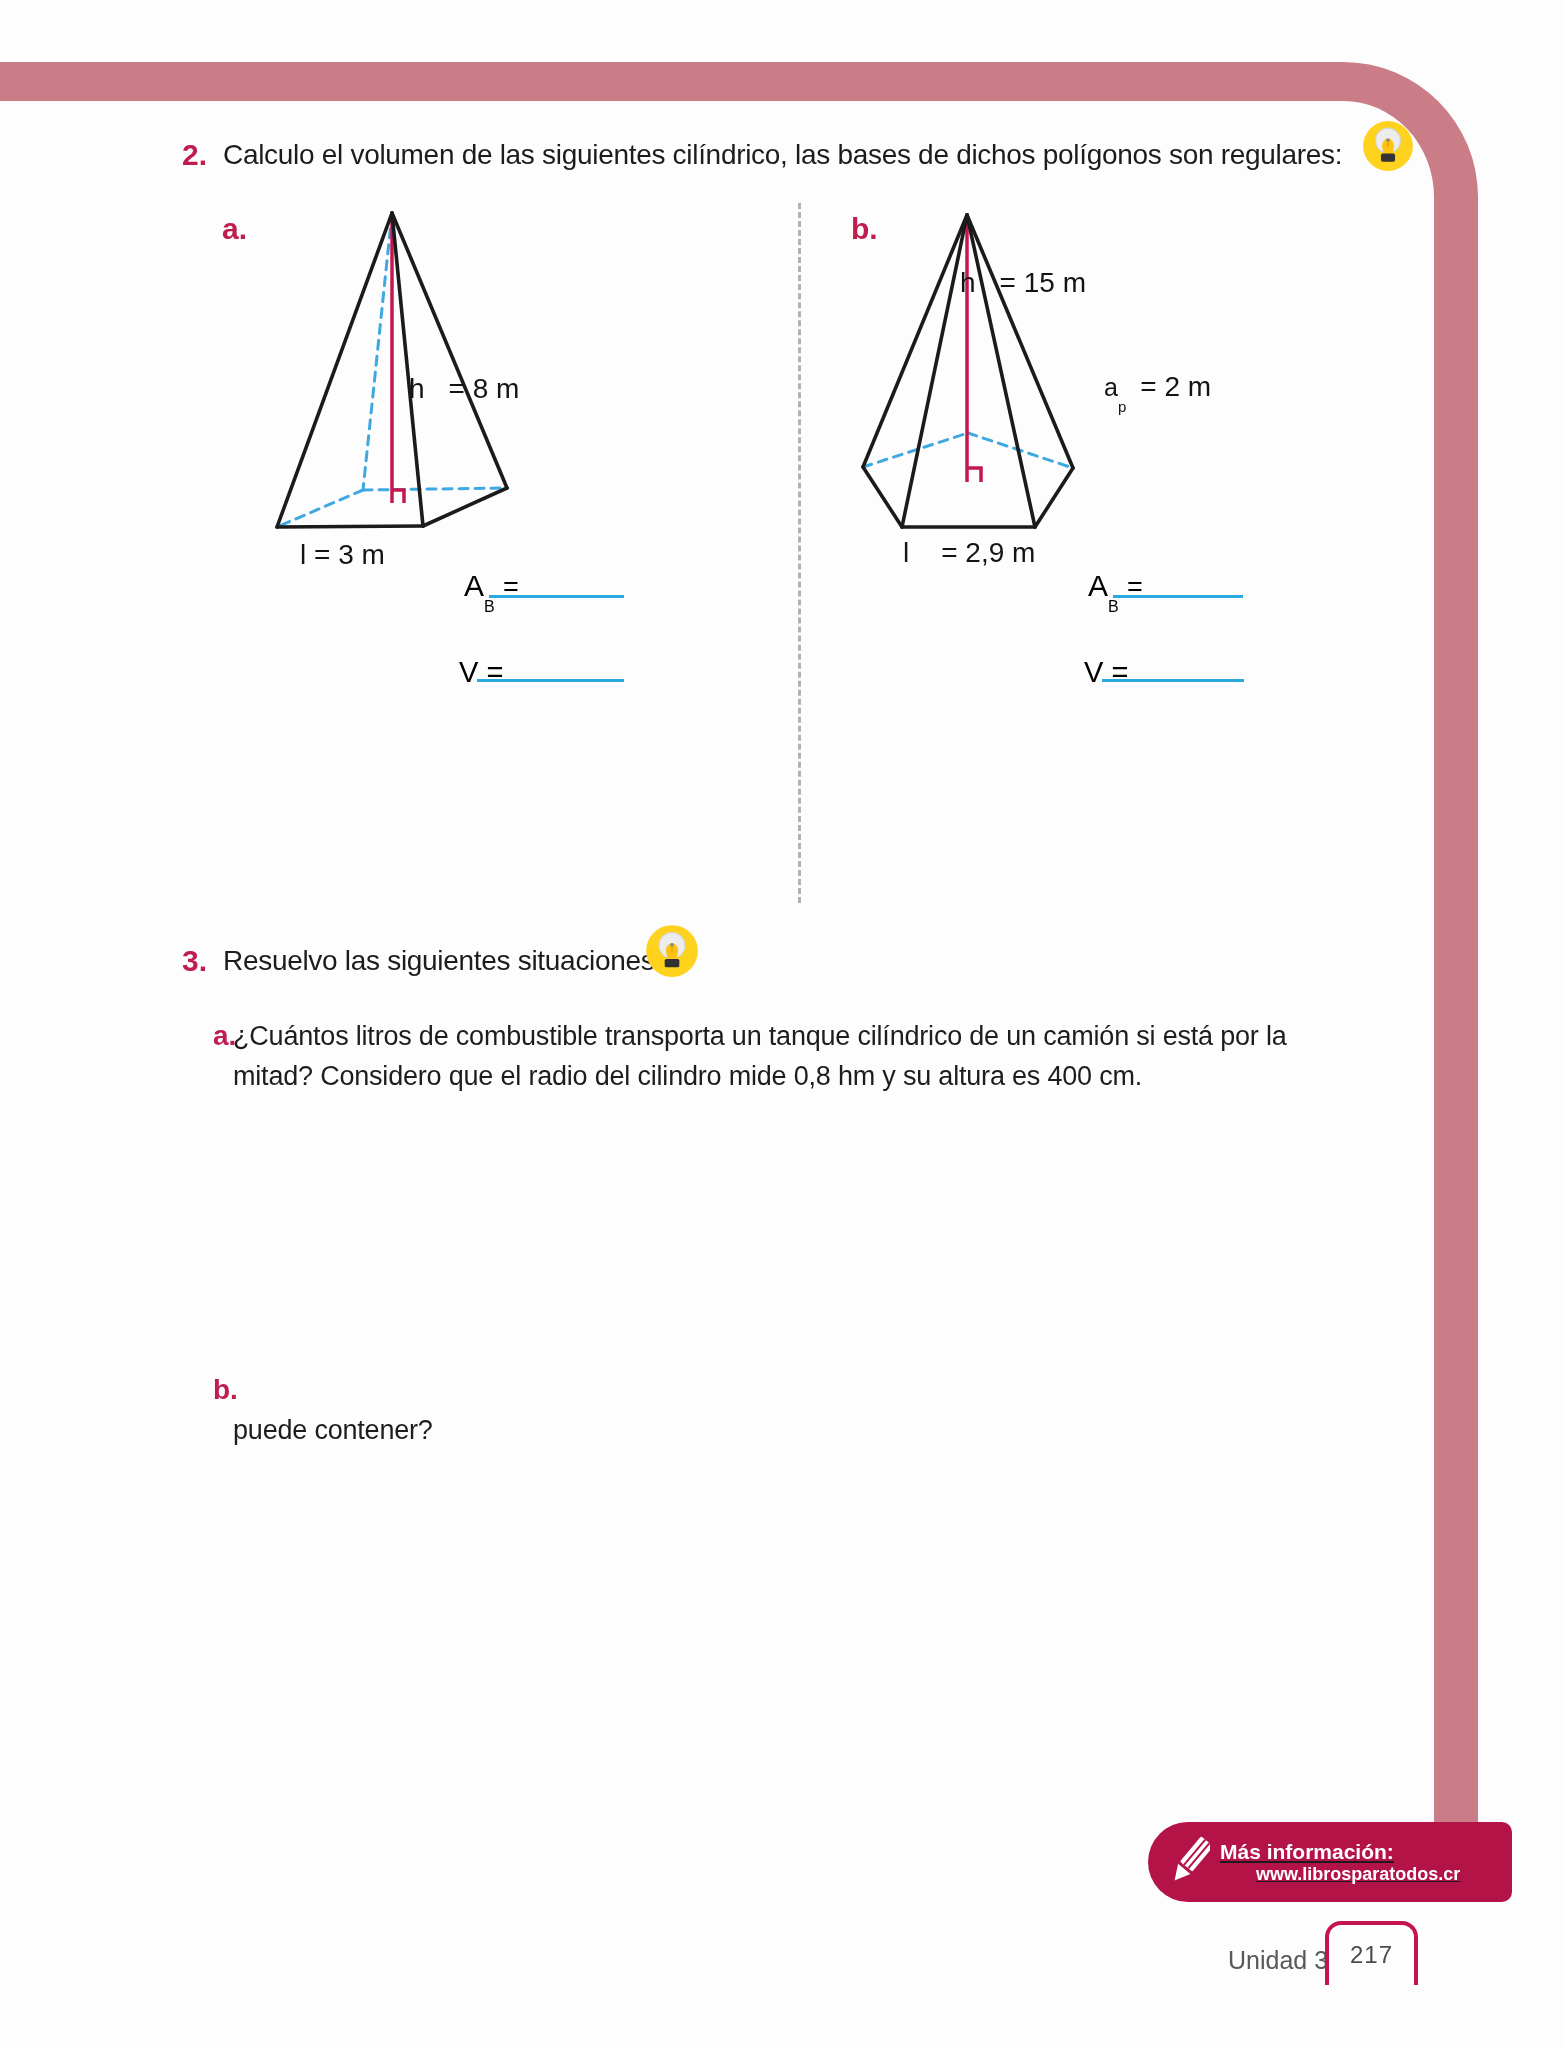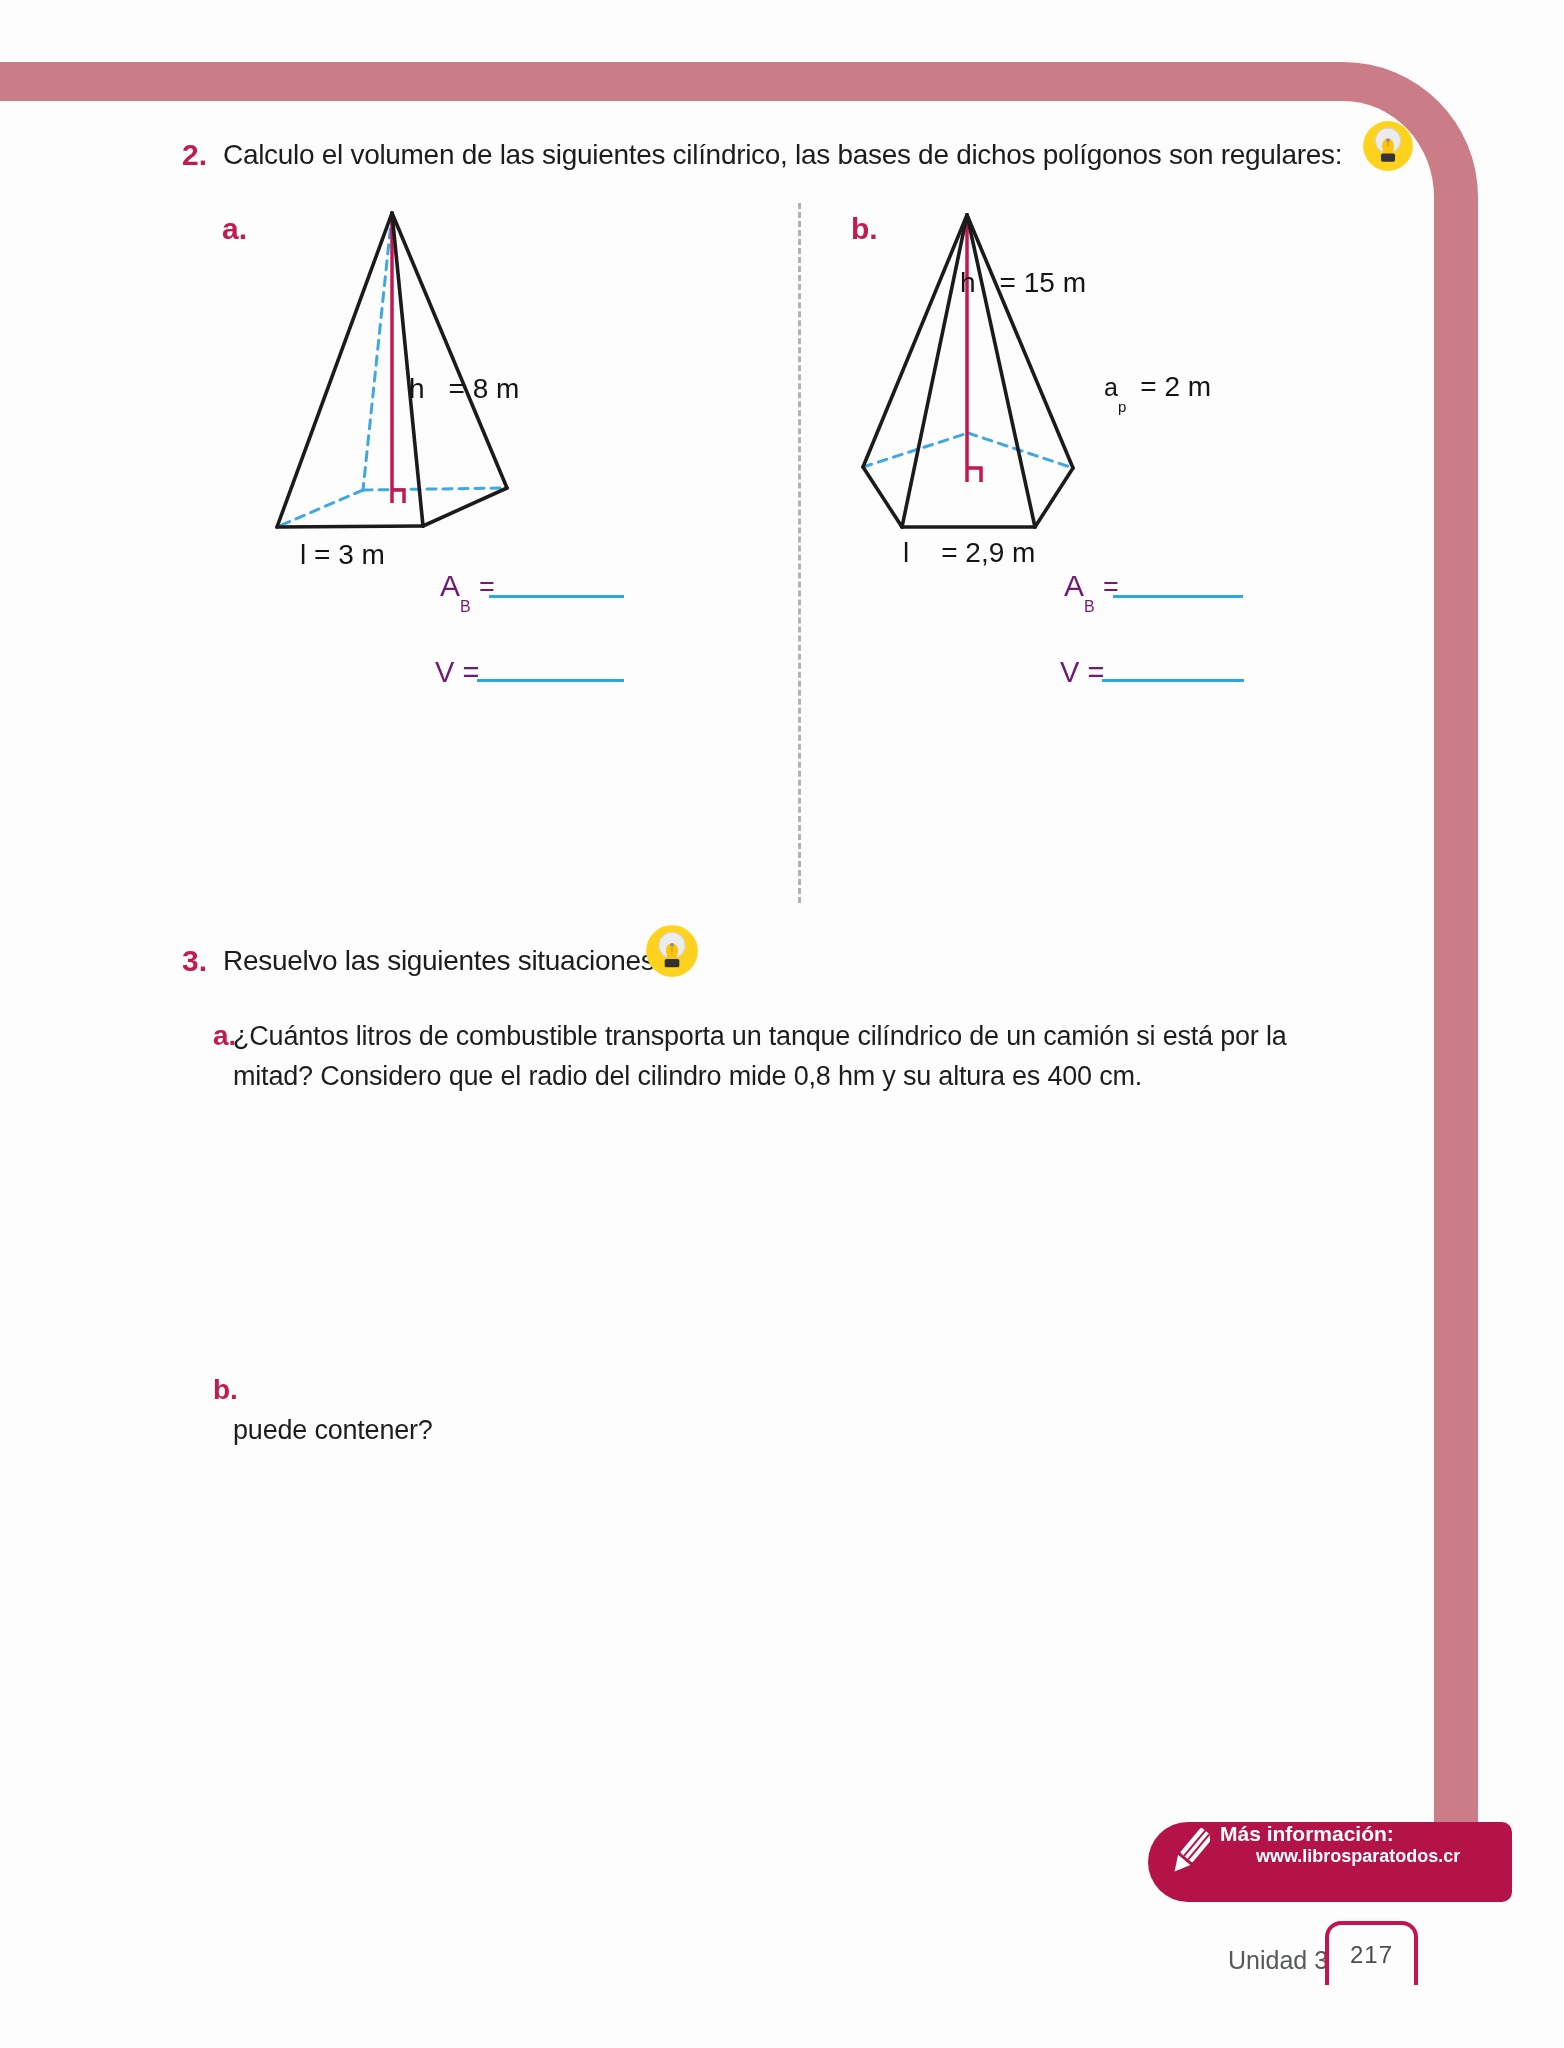--- a/index.html
+++ b/index.html
@@ -17,28 +17,28 @@
   .content{position:absolute;inset:0;z-index:3;}
   .exnum{position:absolute;font-weight:bold;color:#c01d4f;font-size:30px;}
   .exprompt{position:absolute;font-size:28px;font-weight:500;letter-spacing:-0.3px;white-space:nowrap;}
   .itemnum{position:absolute;font-weight:bold;color:#c01d4f;font-size:28px;}
   .bodyline{position:absolute;font-size:27px;letter-spacing:-0.2px;white-space:nowrap;color:#1d1d1f;}
   .figlabel{position:absolute;font-size:28px;color:#141414;white-space:nowrap;}
   .figlabel .gap-sm{display:inline-block;width:14px;}
   .figlabel .gap-md{display:inline-block;width:24px;}
   .figlabel .gap-lg{display:inline-block;width:32px;}
   .subscript{font-size:16px;position:relative;top:9px;}
-  .ansrow{position:absolute;font-size:30px;color:#701a75;white-space:nowrap;}
+  .ansrow{position:absolute;font-size:30px;color:#000000;white-space:nowrap;margin-left:24px;}
   .ansline{position:absolute;height:0;border-bottom:3px solid #2aa9e1;}
   .divider{position:absolute;left:798px;top:203px;height:700px;width:0;border-left:3px dashed #b2b2b2;}
   .pyr{position:absolute;}
   .badge{
     position:absolute;left:1148px;top:1822px;width:364px;height:80px;
     background:#b31347;border-radius:40px 10px 10px 40px;z-index:5;
-    display:flex;
+    display:flex;align-items:center;text-decoration:underline;
   }
   .badge-text{color:#ffffff;line-height:1.15;margin-left:10px;}
   .badge-title{font-size:21px;font-weight:bold;}
   .badge-url{font-size:18px;font-weight:bold;margin-left:36px;}
   .unit-label{position:absolute;left:1228px;top:1946px;font-size:25px;color:#57585a;font-weight:500;}
   .pagebox{
     position:absolute;left:1325px;top:1921px;width:93px;height:64px;box-sizing:border-box;
     border:4px solid #c5134f;border-bottom:none;border-radius:16px 16px 0 0;
     display:flex;align-items:center;justify-content:center;
   }

